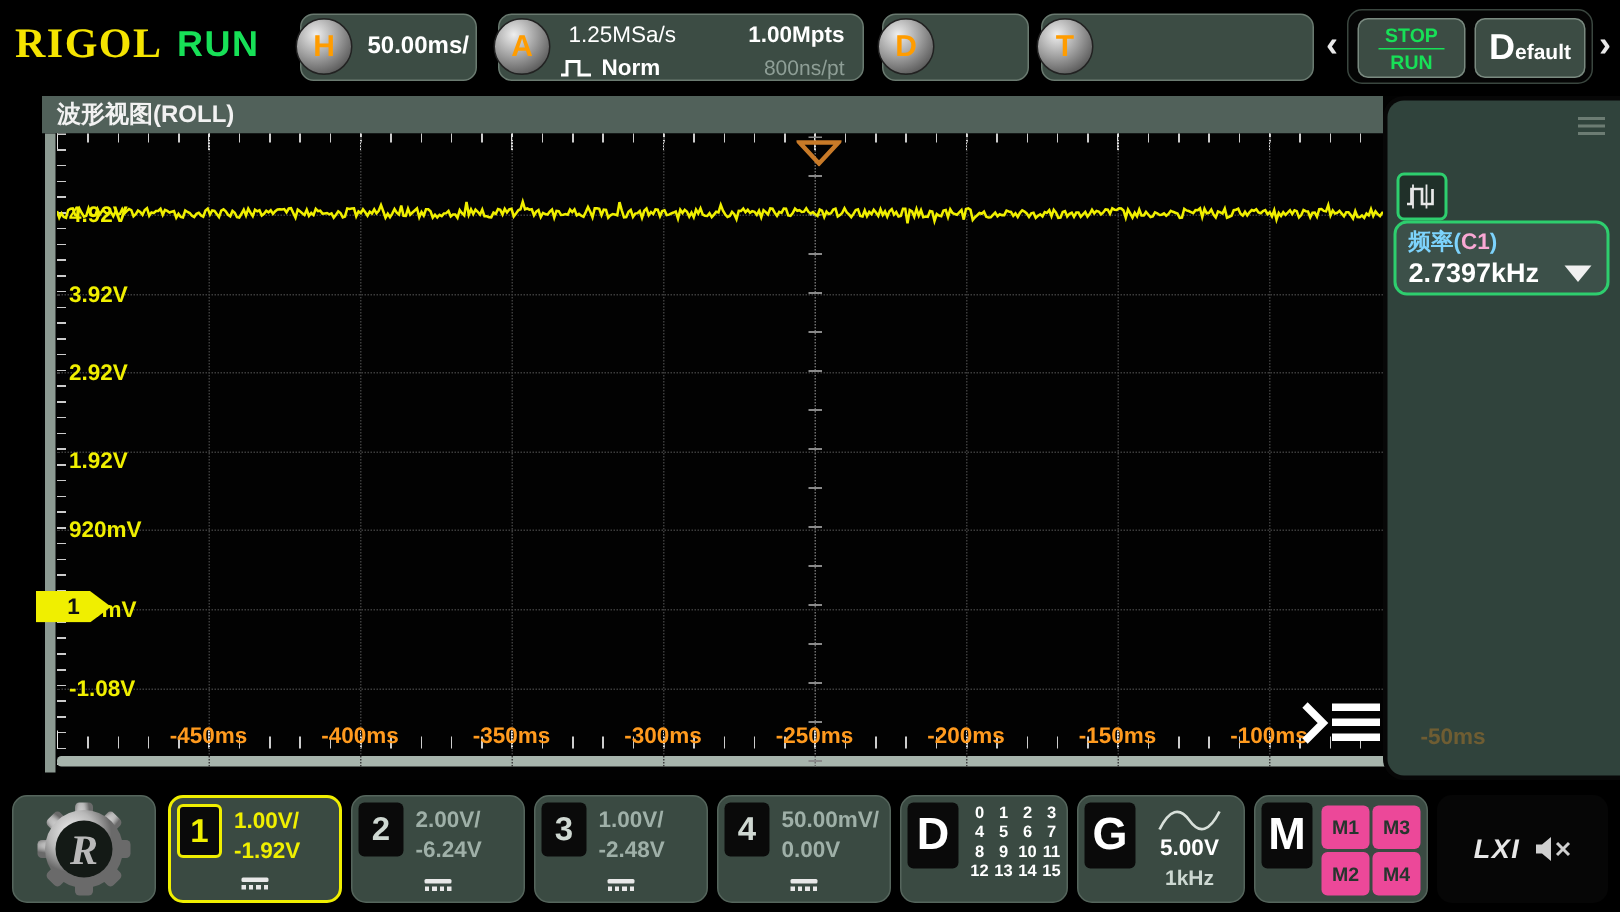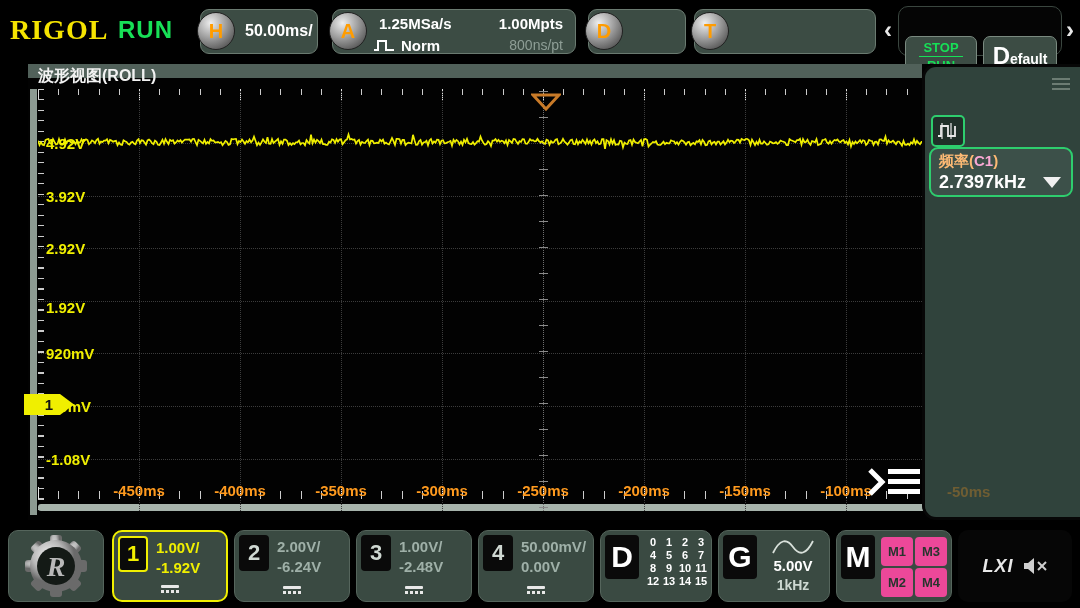--- a/index.html
+++ b/index.html
@@ -12,41 +12,41 @@
   .logo { position:absolute; left:10px; top:14px; font-family:"Liberation Serif", serif; font-weight:bold; font-size:28px; color:#f5e400; letter-spacing:1px; }
   .run-status { position:absolute; left:118px; top:16px; font-size:24px; font-weight:bold; color:#17e057; letter-spacing:1px; }
   .tb-box { position:absolute; top:9px; height:45px; background:#3c4c44; border:1px solid #6a7a70; border-radius:9px; }
   .tb-circle { position:absolute; left:-4px; top:2px; width:38px; height:38px; border-radius:50%;
     background:radial-gradient(circle at 35% 28%, #eeeeee, #9c9c9c 45%, #474747 90%);
     border:1px solid #222; display:flex; align-items:center; justify-content:center;
     font-size:20px; font-weight:bold; color:#ff9c00; }
   #hbox { left:200px; width:118px; }
   #hbox .tb-val { position:absolute; left:44px; top:12px; color:#fff; font-size:16px; font-weight:bold; }
   #abox { left:332px; width:244px; }
-  .a-rate { position:absolute; left:46px; top:5px; color:#fff; font-size:15px; font-weight:bold; }
+  .a-rate { position:absolute; left:46px; top:5px; color:#fff; font-size:15px; font-weight:normal; }
   .a-norm { position:absolute; left:68px; top:27px; color:#fff; font-size:15px; font-weight:bold; }
   .a-pulse { position:absolute; left:40px; top:28px; }
   .a-depth { position:absolute; right:12px; top:5px; color:#fff; font-size:15px; font-weight:bold; }
   .a-tpp { position:absolute; right:12px; top:27px; color:#8e9e96; font-size:14px; }
   #dbox { left:588px; width:98px; }
   #tbox { left:694px; width:182px; }
   .chev { position:absolute; top:16px; color:#e8e8e8; font-size:24px; font-weight:bold; }
   #navgroup { position:absolute; left:898px; top:6px; width:164px; height:50px; background:#050505; border:1px solid #3a463f; border-radius:10px; }
-  .nav-btn { position:absolute; top:5px; height:40px; background:#3c4c44; border:1px solid #7a8a80; border-radius:7px; text-align:center;margin-top:24px; }
+  .nav-btn { position:absolute; top:5px; height:40px; background:#3c4c44; border:1px solid #7a8a80; border-radius:7px; text-align:center; }
   #stoprun { left:6px; width:72px; }
   #stoprun .l1 { display:block; color:#17e057; font-size:13px; font-weight:bold; margin-top:3px; }
   #stoprun .sep { display:block; width:44px; margin:1px auto; border-top:1px solid #17e057; }
   #stoprun .l2 { display:block; color:#17e057; font-size:13px; font-weight:bold; }
   #defaultbtn { left:84px; width:74px; color:#fff; }
   #defaultbtn .big { font-size:24px; font-weight:bold; line-height:38px; }
   #defaultbtn .small { font-size:14px; font-weight:bold; }
 
   
   #wave-window { position:absolute; left:28px; top:64px; width:1052px; height:456px; background:#020202; }
-  #wave-title { position:absolute; left:0; top:0; width:894px; height:14px; background:#51615a; color:#f2f2f2; font-size:16px; font-weight:bold; padding:2px 0 0 10px; }
+  #wave-title { position:absolute; left:0; top:0; width:894px; height:25px; background:#51615a; color:#f2f2f2; font-size:16px; font-weight:bold; padding:2px 0 0 10px; }
   #grid { position:absolute; left:0; top:25px; width:1052px; height:431px; background:#020202; }
   .vline { position:absolute; top:2px; height:420px; width:0; border-left:1px dotted #3c3c3c; }
   .hline { position:absolute; left:10px; width:886px; height:0; border-top:1px dotted #3c3c3c; }
   .centerline { position:absolute; top:2px; height:420px; width:0; border-left:1px dotted #6e6e6e; }
   .centerticks { position:absolute; top:2px; height:420px; width:9px;
     background:repeating-linear-gradient(180deg, #8a8a8a 0 1px, transparent 1px 26px); }
   .ruler-left-bar { position:absolute; left:2px; top:0; width:7px; height:426px; background:#8c9a92; }
   .ruler-left-ticks { position:absolute; left:10px; top:0; width:6px; height:424px;
     background:repeating-linear-gradient(180deg, #cccccc 0 1px, transparent 1px 10.5px); }
   .ruler-top-minor { position:absolute; left:10px; top:0; width:1014px; height:6px;
@@ -68,21 +68,21 @@
 
   
   #results { position:absolute; left:922px; top:64px; width:158px; height:456px; background:#30433c;
     border:3px solid #070707; border-right:none; border-radius:14px 0 0 14px; }
   #results-header { position:relative; height:38px; }
   #results-title { position:absolute; left:0; right:0; top:7px; text-align:center; color:#f2f2f2; font-size:19px; font-weight:bold; }
   .hamburger { position:absolute; right:10px; top:11px; width:18px; }
   .hamburger div { height:2px; background:#6c7c73; margin-bottom:3px; }
   #meas-icon { position:absolute; left:6px; top:48px; width:34px; height:32px; background:#203029; border:2px solid #2ece6e; border-radius:5px; display:flex; align-items:center; justify-content:center; }
   #meas-card { position:absolute; left:4px; top:80px; width:144px; height:50px; background:#3c5049; border:2px solid #2ece6e; border-radius:9px; padding:3px 8px; }
-  .meas-name { color:#fdba74; font-size:15px; font-weight:bold; }
+  .meas-name { color:#7dd3fc; font-size:15px; font-weight:bold; }
   .meas-src { color:#f9a8d4; font-size:15px; font-weight:bold; }
   .meas-value { color:#ffffff; font-size:18px; font-weight:bold; margin-top:1px; }
   .dropdown-arrow { position:absolute; right:10px; top:28px; width:0; height:0; border-left:9px solid transparent; border-right:9px solid transparent; border-top:11px solid #f0f0f0; }
   #panel-timelabel { position:absolute; left:22px; top:416px; color:#ff9a1e; opacity:0.3; font-size:15px; font-weight:bold; }
 
   
   #bottombar { position:absolute; left:0; top:524px; width:1080px; height:84px; background:#000; }
   .bb-box { position:absolute; top:6px; height:72px; background:#3a4a42; border:1px solid #55655c; border-radius:10px; }
   #logo-box { left:8px; width:96px; display:flex; align-items:center; justify-content:center; }
   .ch-box { width:116px; }

